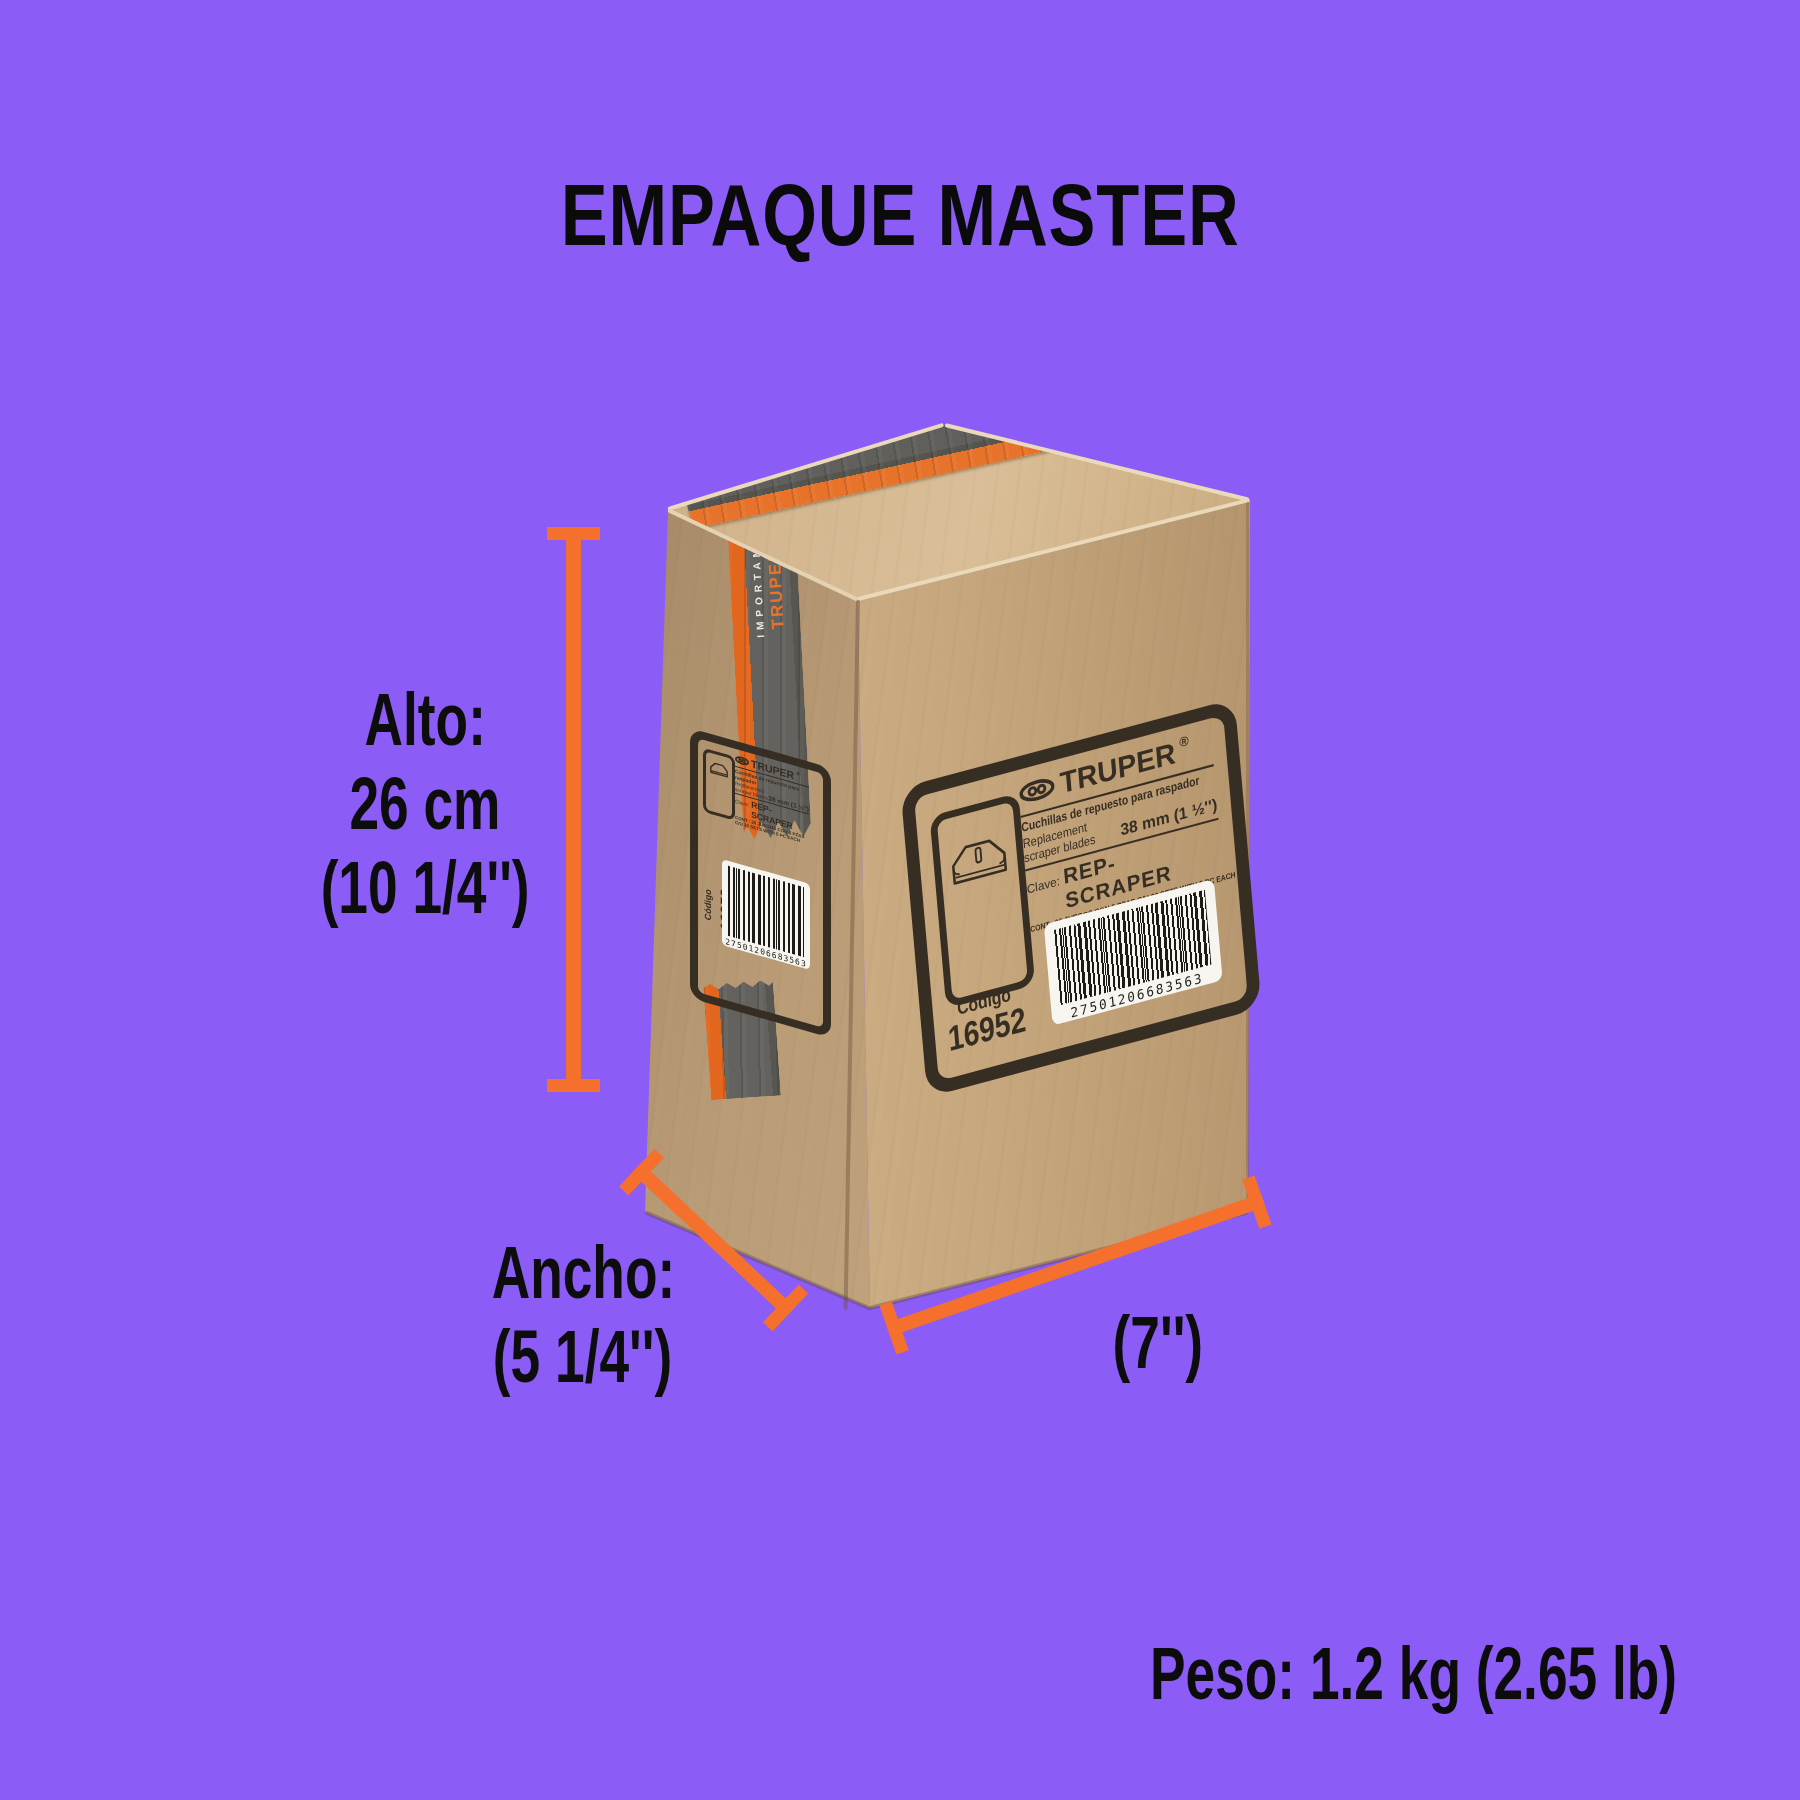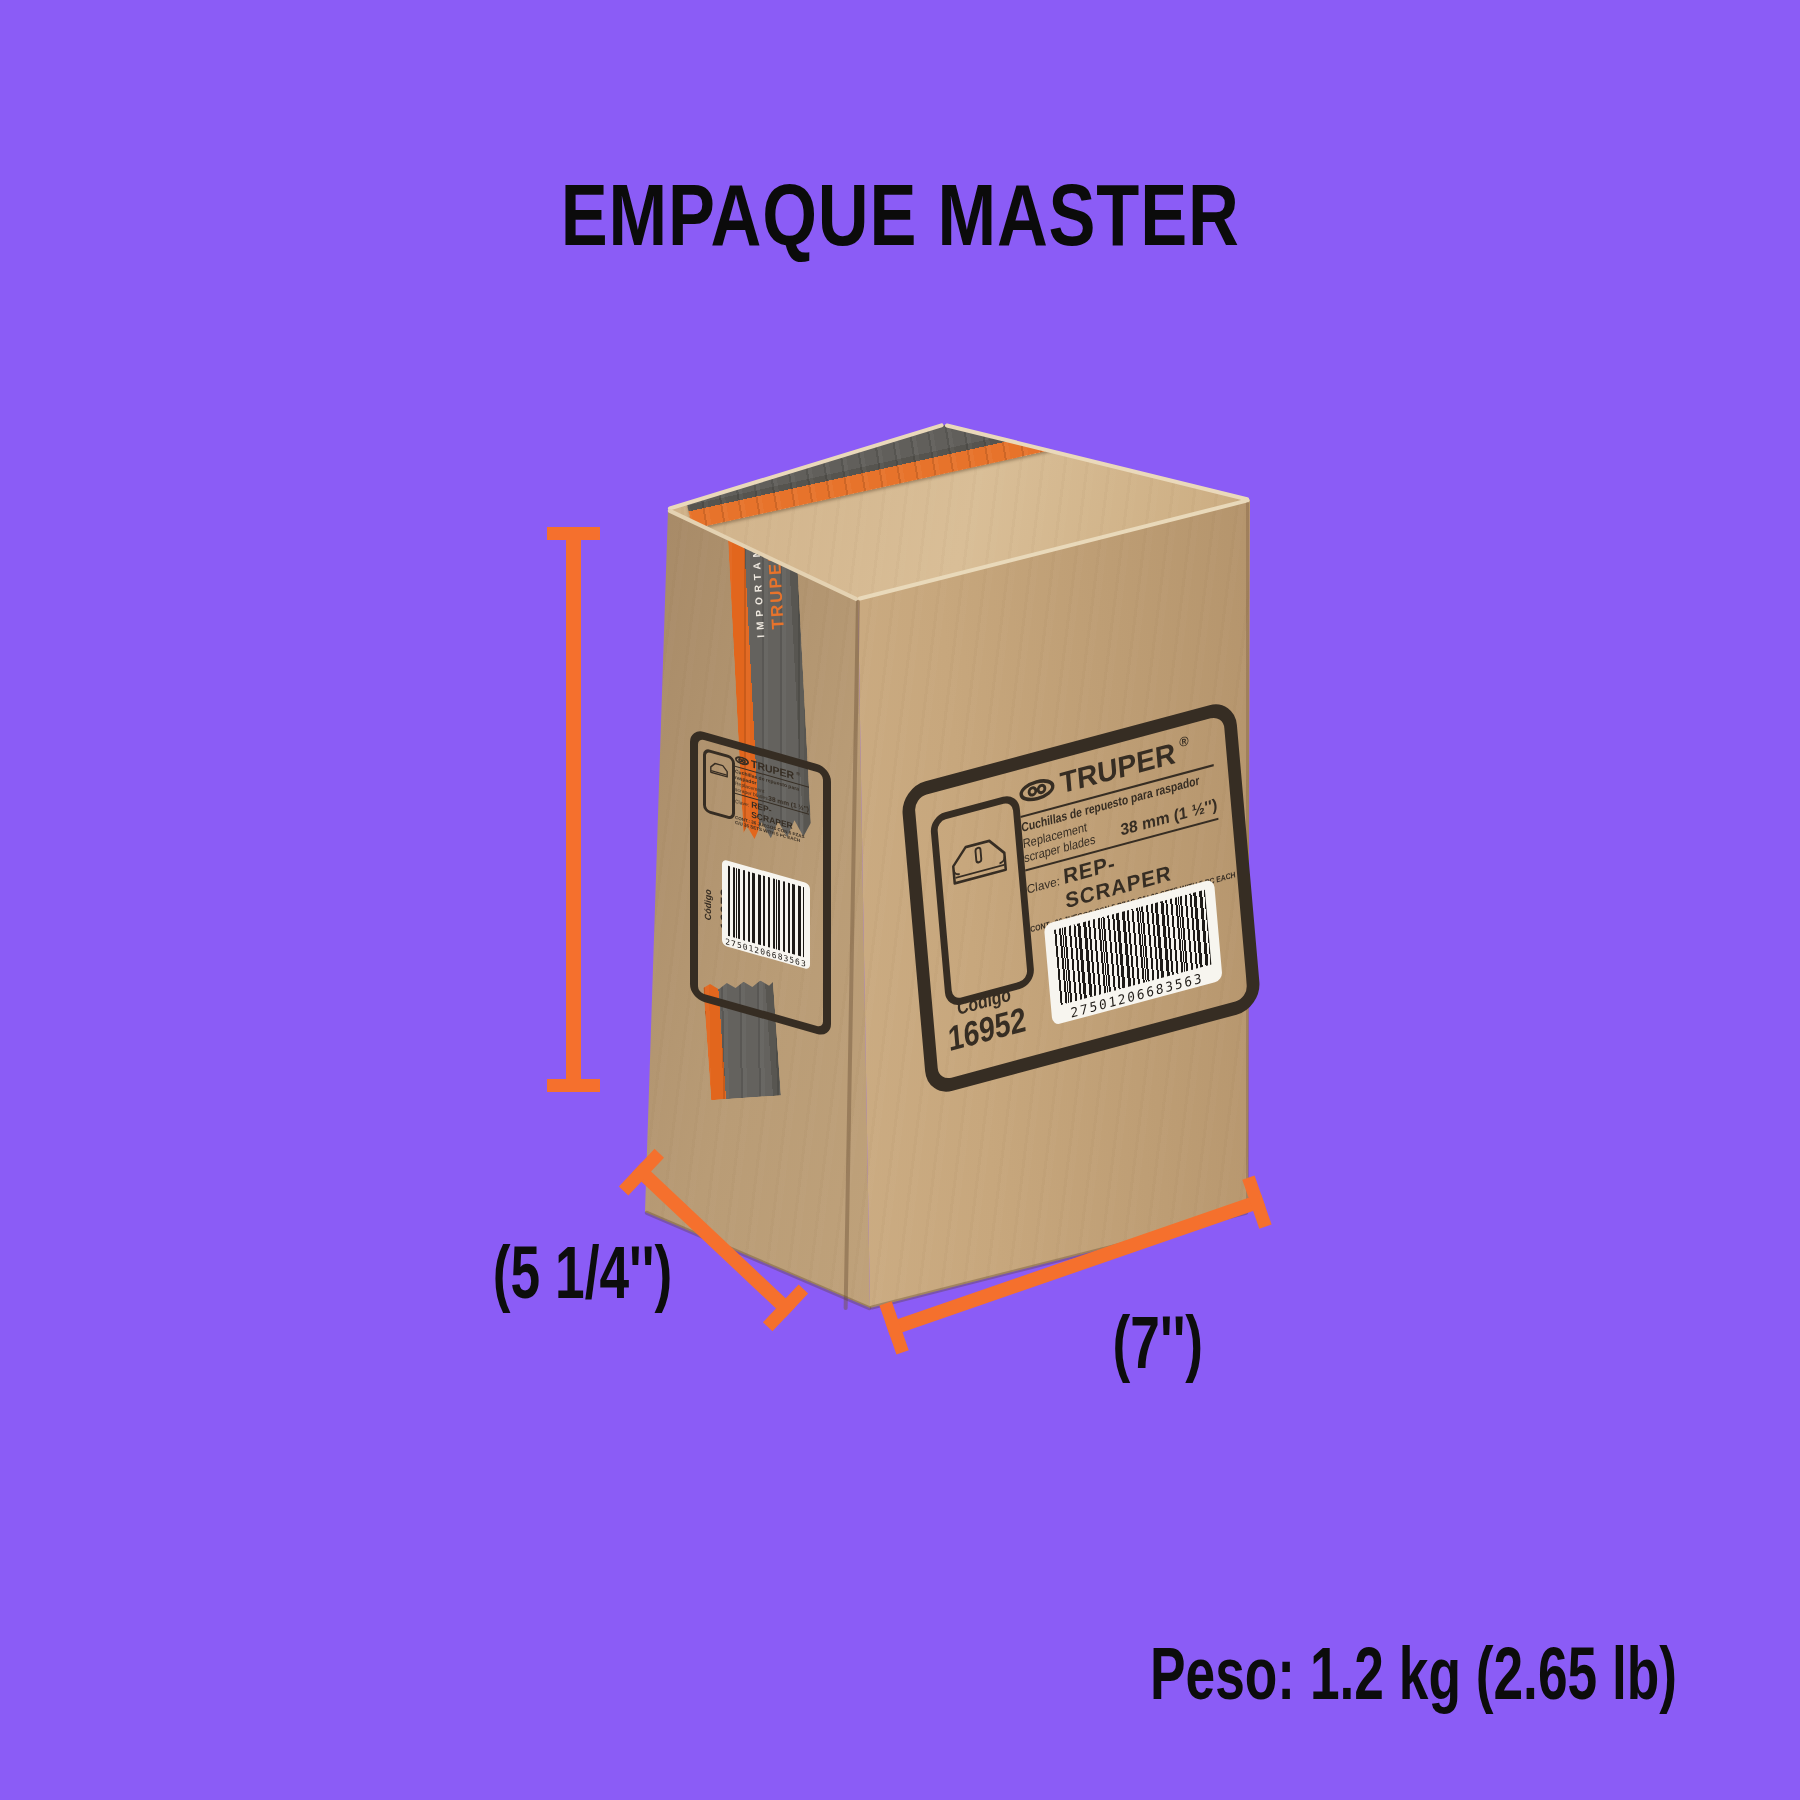--- a/index.html
+++ b/index.html
@@ -231,22 +231,28 @@
     <div class="barcode" style="left:24px;top:114px;width:88px;height:86px;border-radius:5px;">
       <div class="bars" style="margin:5px 6px 2px;"></div>
       <div class="bnum" style="font-size:8px;letter-spacing:1px;">27501206683563</div>
     </div>
   </div>
 
   <div class="dline v" style="left:566px;top:527px;height:565px;"></div>
   <div class="dline h" style="left:608px;top:1233px;width:211px;transform:rotate(43.3deg);"></div>
   <div class="dline h" style="left:877px;top:1258px;width:397px;transform:rotate(-19.1deg);"></div>
 
+  <div class="dim-label" style="left:225px;top:678px;">
+    <div><span class="cx">Alto:</span></div>
+    <div><span class="cx">26 cm</span></div>
+    <div><span class="cx">(10 1/4'')</span></div>
+  </div>
 
   <div class="dim-label" style="left:383px;top:1231px;">
+    <div><span class="cx">Ancho:</span></div>
     <div><span class="cx">(5 1/4'')</span></div>
   </div>
 
   <div class="dim-label" style="left:958px;top:1301px;">
     <div><span class="cx">(7'')</span></div>
   </div>
 
   <div class="foot" style="left:1150px;">
     <span class="cxL"><span>Peso:</span>&nbsp;<span>1.2 kg (2.65 lb)</span></span>
   </div>

